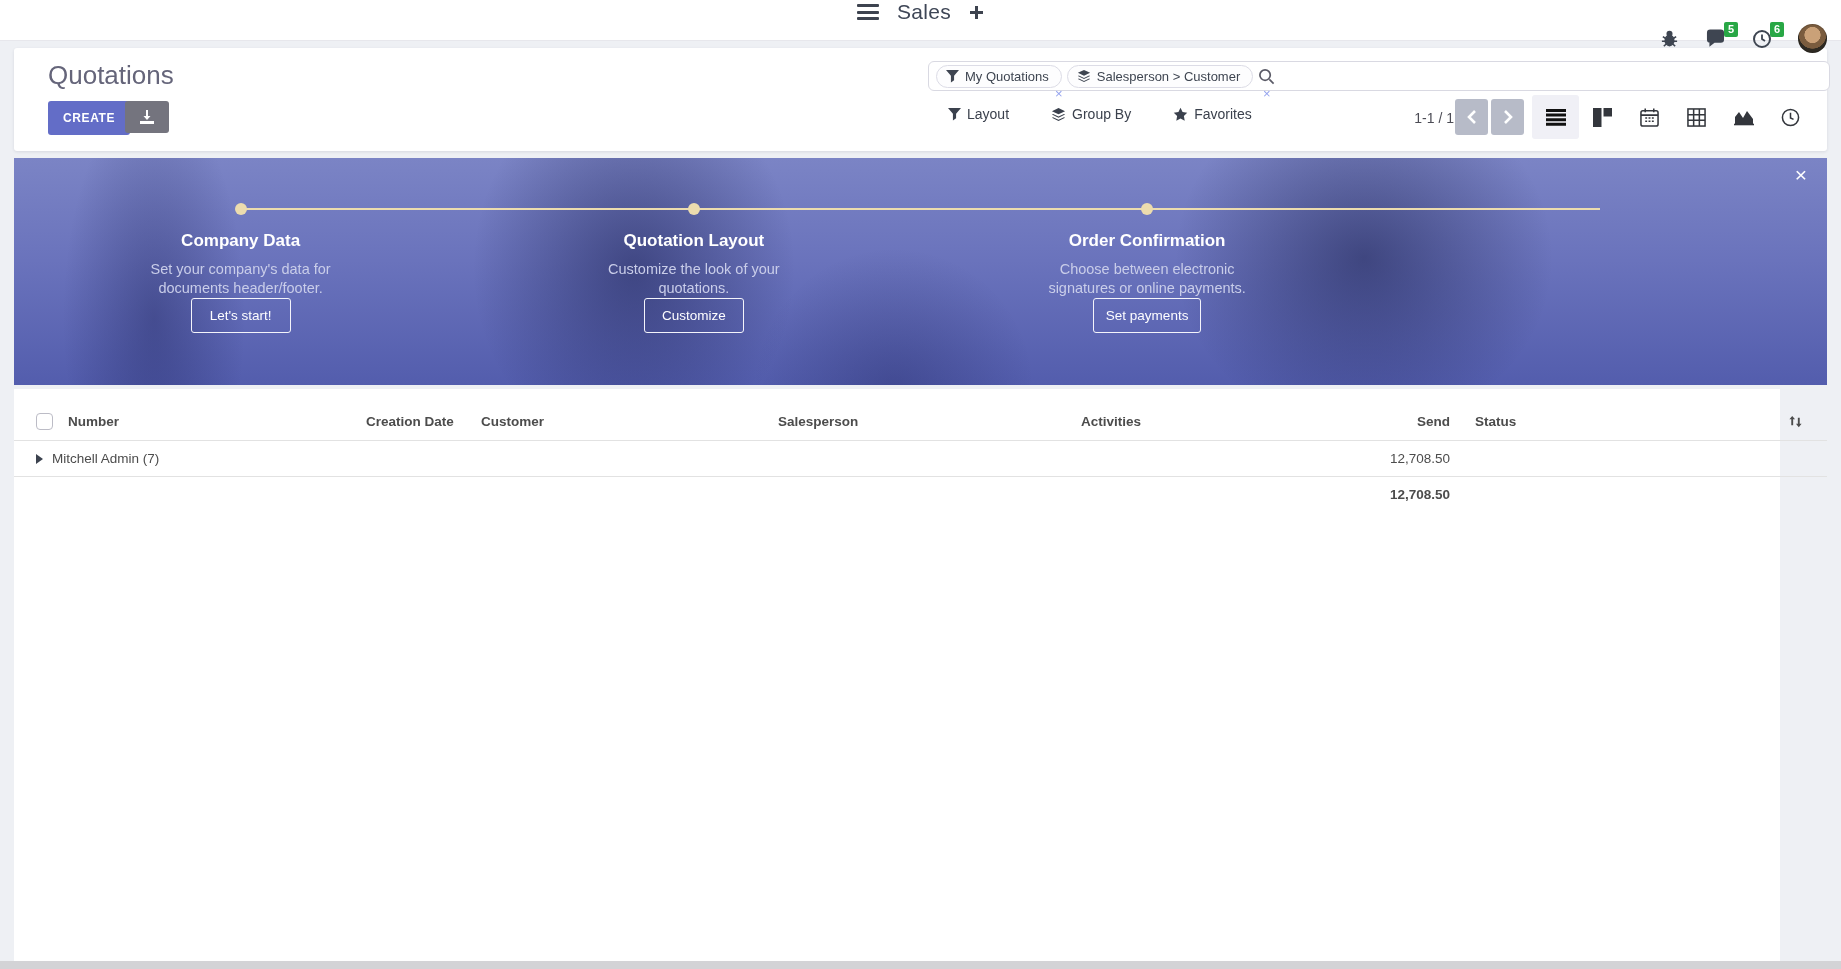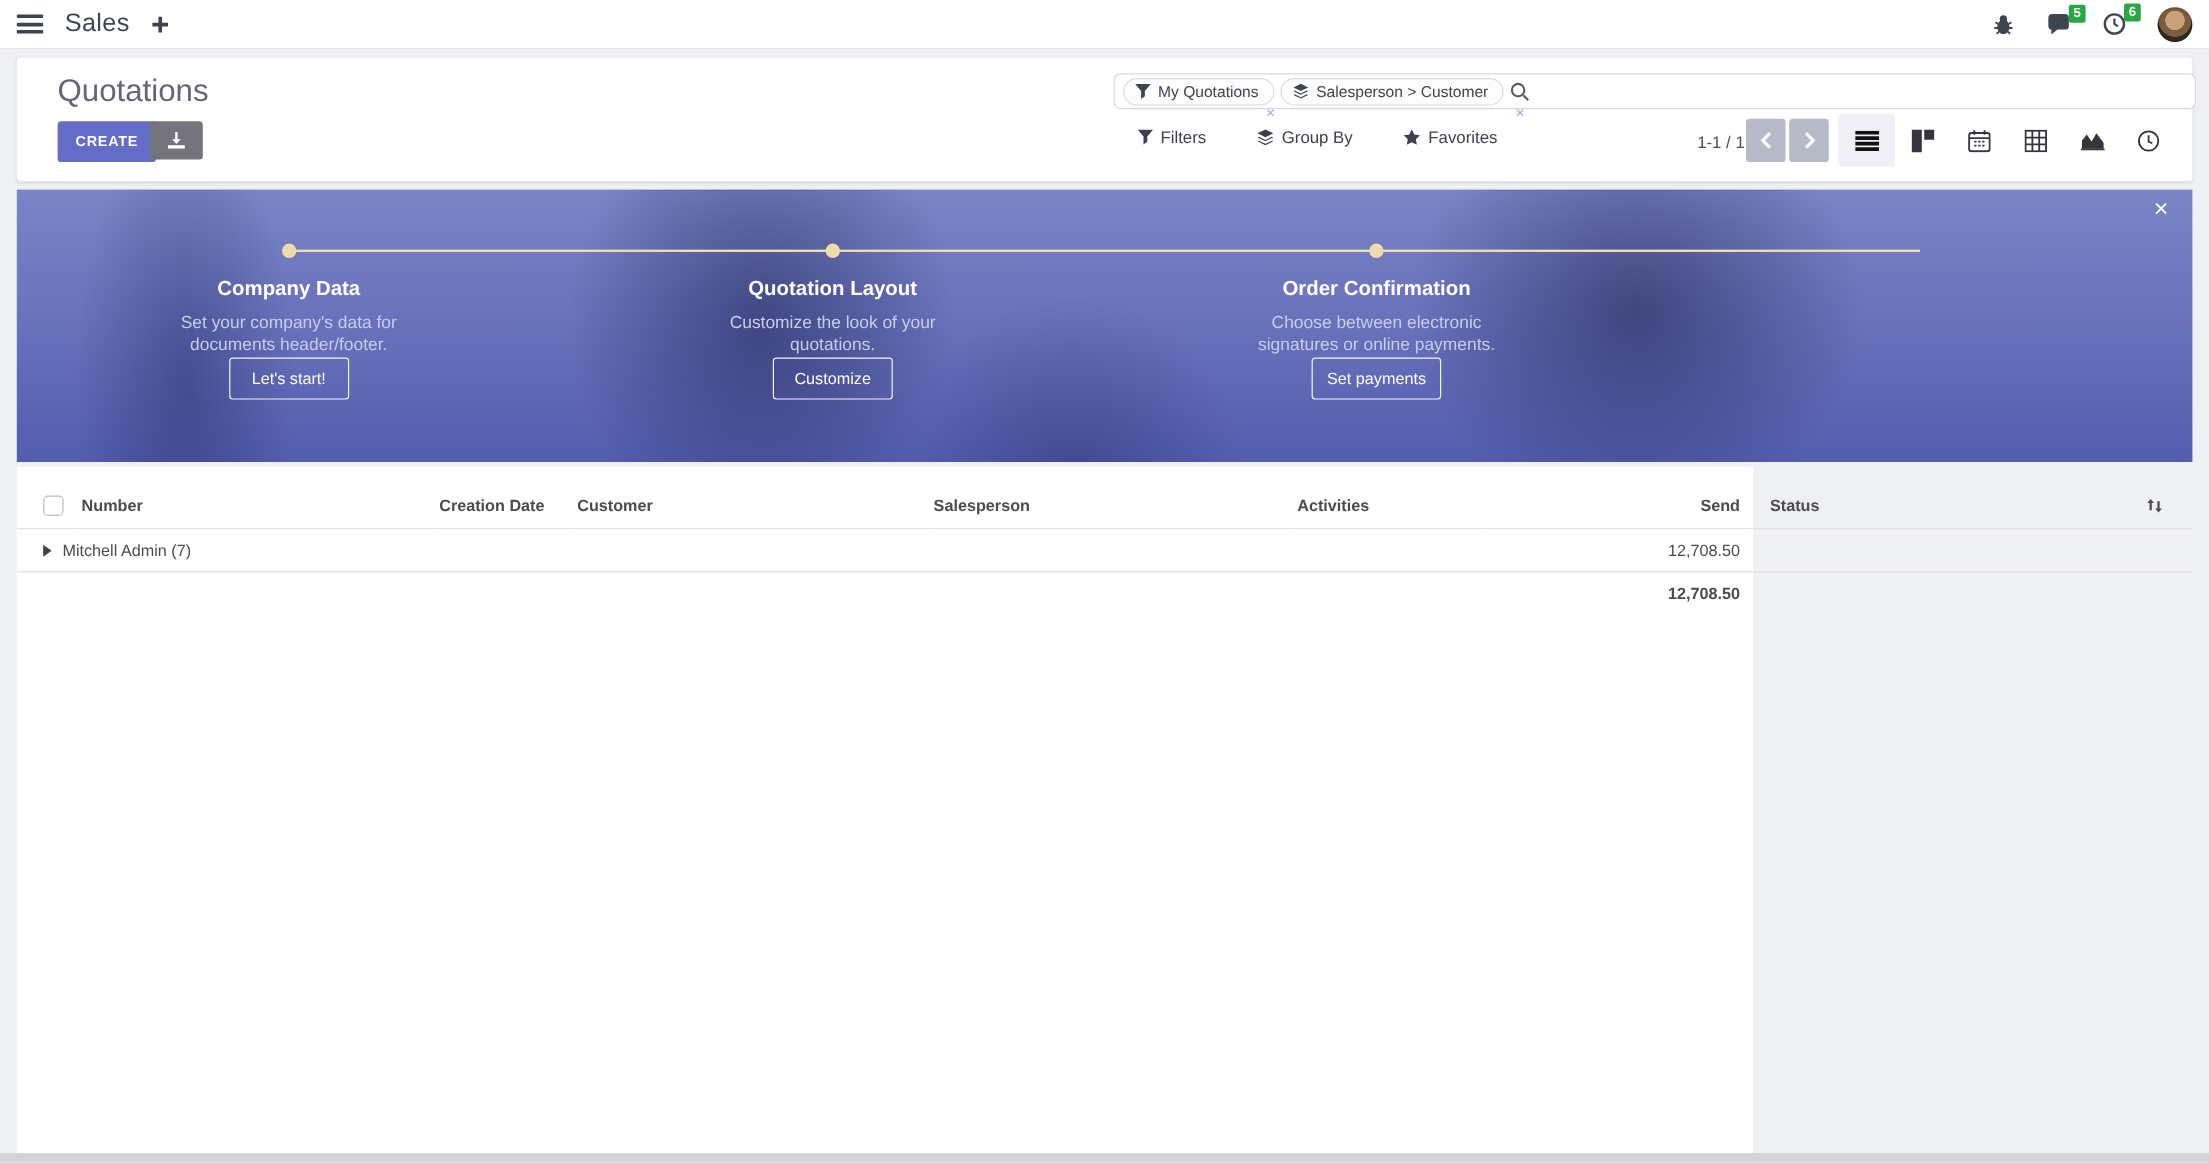--- a/index.html
+++ b/index.html
@@ -2,21 +2,21 @@
 <html><head>
 <meta charset="utf-8">
 <style>
   * { margin:0; padding:0; box-sizing:border-box; }
   html,body { width:1841px; height:969px; overflow:hidden; }
   body { font-family:"Liberation Sans", sans-serif; background:#eef0f4; }
   .screen { position:relative; width:1841px; height:969px; background:#eef0f4; overflow:hidden; }
 
   
   .navbar { position:absolute; top:0; left:0; width:100%; height:41px; background:#ffffff;
-            border-bottom:1px solid #e7e7ec; display:flex; align-items:center; padding:0 14px; z-index:5; }
+            border-bottom:1px solid #e7e7ec; display:flex; align-items:center; padding:0 14px; z-index:5;flex-direction:column; }
   .nav-left { display:flex; align-items:center; gap:18px; }
   .burger { width:22px; height:16px; display:flex; flex-direction:column; justify-content:space-between; cursor:pointer; }
   .burger span { display:block; height:3px; background:#3d434f; border-radius:1px; }
   .app-name { font-size:21px; color:#3e4656; letter-spacing:.3px; cursor:pointer; }
   .plus-icon { color:#3d434f; cursor:pointer; display:flex; }
   .nav-right { margin-left:auto; display:flex; align-items:center; gap:26px; }
   .tray-icon { position:relative; color:#3e4551; cursor:pointer; display:flex; }
   .badge { position:absolute; top:-7px; right:-12px; background:#28a745; color:#fff; font-size:11px;
            line-height:1; padding:2px 4px; border-radius:2px; font-weight:bold; }
   .avatar { width:29px; height:29px; border-radius:50%; cursor:pointer;
@@ -71,21 +71,21 @@
   .timeline-line { position:absolute; top:50px; left:12.5%; right:12.5%; height:2px; background:#ecdcae; }
   .steps { position:absolute; inset:0; display:flex; }
   .step { width:25%; position:relative; display:flex; flex-direction:column; align-items:center; }
   .step-dot { position:absolute; top:45px; left:calc(50% - 6px); width:12px; height:12px; border-radius:50%; background:#ecdcae; }
   .step-title { margin-top:73px; color:#ffffff; font-size:17px; font-weight:bold; }
   .step-desc { margin-top:9px; max-width:205px; text-align:center; color:#c9cde9; font-size:14.5px; line-height:1.32; }
   .step-btn { margin-top:0; background:transparent; border:1px solid #f4f4fb; color:#fdfdff; font-size:13.5px;
               padding:9px 12px; border-radius:3px; cursor:pointer; min-width:100px; font-family:inherit; }
 
   
-  .list-card { position:absolute; left:14px; top:389px; width:1447px; height:572px; background:#ffffff; }
+  .list-card { position:absolute; left:14px; top:389px; width:1766px; height:572px; background:#ffffff; }
   table.o-list { width:1813px; border-collapse:collapse; table-layout:fixed; margin-top:14px; }
   table.o-list th, table.o-list td { font-size:13.5px; color:#4c4c4c; text-align:left; padding:10px 4px; white-space:nowrap; overflow:hidden; }
   th.h { font-weight:bold; color:#454545; }
   .cell-check { padding-left:22px !important; }
   .checkbox { width:17px; height:17px; border:1px solid #bcbcc6; border-radius:4px; background:#fff; cursor:pointer; }
   .num-col { text-align:right !important; }
   .group-row td { border-top:1px solid #e2e2e2; border-bottom:1px solid #e2e2e2; color:#363f4d; font-size:14px; cursor:pointer; }
   .group-toggle { display:inline-block; width:0; height:0; border-top:5px solid transparent; border-bottom:5px solid transparent;
                   border-left:7px solid #3c434f; margin-right:9px; vertical-align:-1px; }
   .footer-row td { font-weight:bold; color:#333; }
@@ -177,21 +177,21 @@
       <span class="facet-x x2">×</span>
     </div>
 
     <div class="cp-row2">
       <div class="cp-menu-btn">
         <span style="display:flex">
           <svg width="13" height="13" viewBox="0 0 14 14">
               <path d="M0 0h14l-5.3 6.3v4.7l-3.4 2.4V6.3z" fill="#3b414d"></path>
             </svg>
         </span>
-        <span>Filters</span>
+        <span>Layout</span>
       </div>
       <div class="cp-menu-btn">
         <span style="display:flex">
           <svg width="15" height="15" viewBox="0 0 16 16">
               <path d="M8 1l7 3.4L8 7.8 1 4.4z" fill="#3b414d"></path>
               <path d="M2.2 7.4L8 10.2l5.8-2.8L15 8l-7 3.4L1 8z" fill="#3b414d"></path>
               <path d="M2.2 10.9L8 13.7l5.8-2.8 1.2.6L8 14.9 1 11.5z" fill="#3b414d"></path>
             </svg>
         </span>
         <span>Group By</span>

